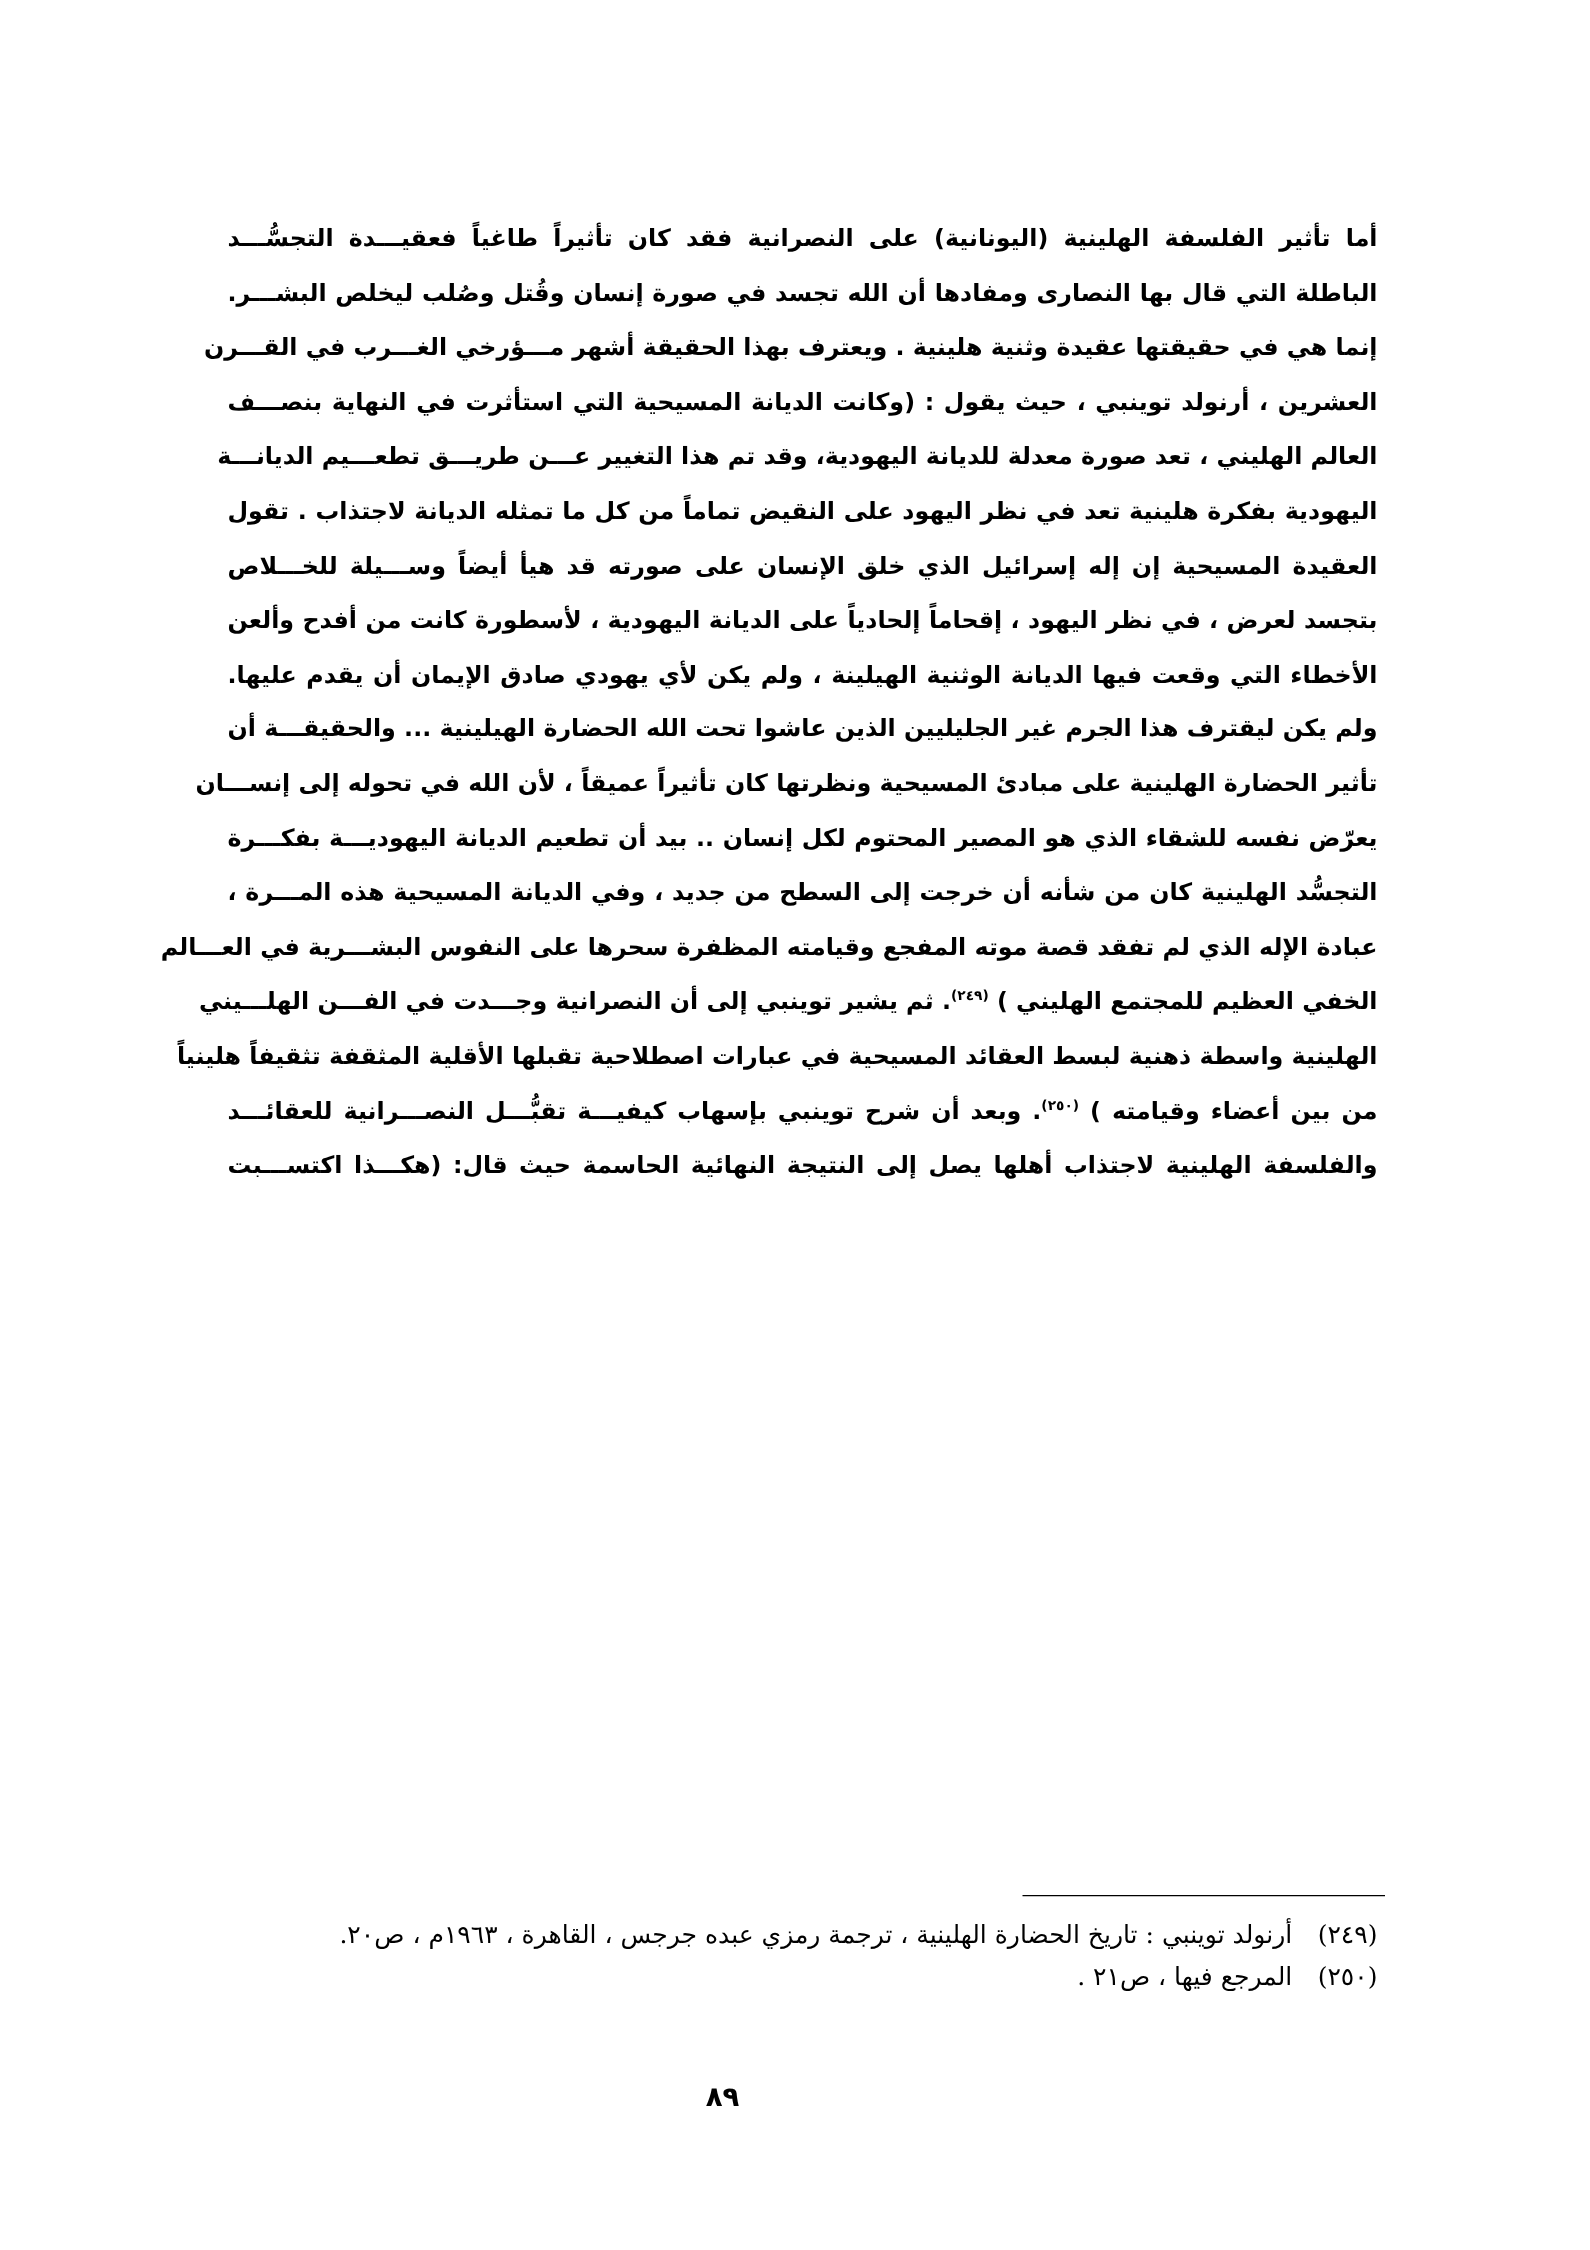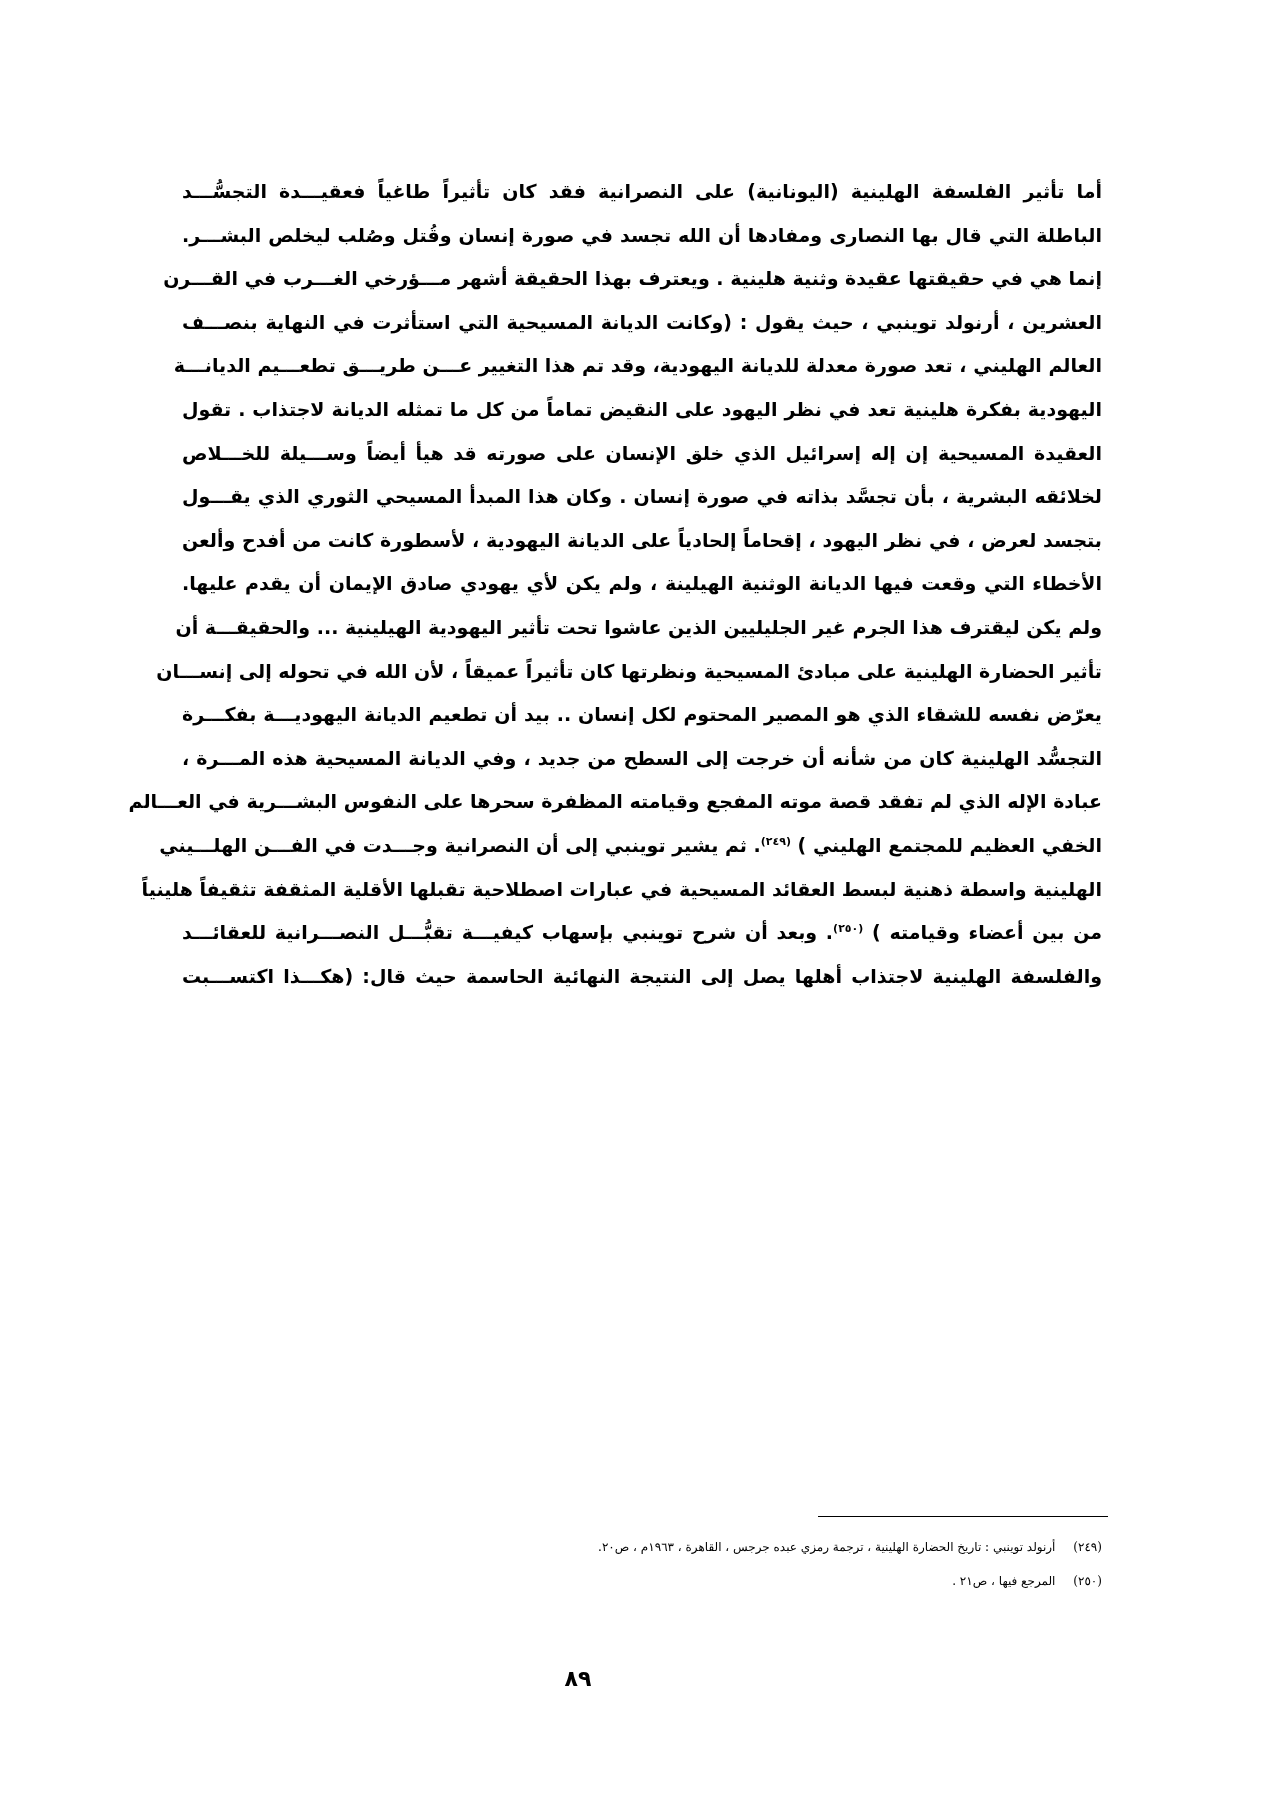--- a/index.html
+++ b/index.html
@@ -19,21 +19,21 @@
     display: block; text-align: justify; text-align-last: justify;
     overflow: visible;
   }
   sup.fn { font-size: 11px; vertical-align: super; line-height: 0; }
   .rule {
     position: absolute; left: 818px; width: 290px; top: 1516px;
     border-top: 1.5px solid #000;
   }
   .footnotes {
     position: absolute; left: 182px; width: 920px; top: 1530px;
-    direction: rtl; font-family: "DejaVu Serif", serif; font-size: 12px;
+    direction: rtl; font-family: "DejaVu Serif", serif; font-size: 20px;
   }
   .fn-line { height: 34px; line-height: 34px; white-space: nowrap; text-align: right; }
   .fn-num { display: inline-block; margin-left: 14px; }
   .page-number {
     position: absolute; left: 0; width: 1156px; top: 1666px; text-align: center;
     font-family: "DejaVu Sans", sans-serif; font-weight: bold; font-size: 22px;
     direction: rtl;
   }
 </style>
 </head>
@@ -41,24 +41,23 @@
 
 <div class="page">
   <div class="body-text" id="body-text">
       <div class="line"><span>أما تأثير الفلسفة الهلينية (اليونانية) على النصرانية فقد كان تأثيراً طاغياً فعقيـــدة التجسُّـــد</span></div>
       <div class="line"><span>الباطلة التي قال بها النصارى ومفادها أن الله تجسد في صورة إنسان وقُتل وصُلب ليخلص البشـــر.</span></div>
       <div class="line"><span>إنما هي في حقيقتها عقيدة وثنية هلينية . ويعترف بهذا الحقيقة أشهر مـــؤرخي الغـــرب في القـــرن</span></div>
       <div class="line"><span>العشرين ، أرنولد توينبي ، حيث يقول : (وكانت الديانة المسيحية التي استأثرت في النهاية بنصـــف</span></div>
       <div class="line"><span>العالم الهليني ، تعد صورة معدلة للديانة اليهودية، وقد تم هذا التغيير عـــن طريـــق تطعـــيم الديانـــة</span></div>
       <div class="line"><span>اليهودية بفكرة هلينية تعد في نظر اليهود على النقيض تماماً من كل ما تمثله الديانة لاجتذاب . تقول</span></div>
       <div class="line"><span>العقيدة المسيحية إن إله إسرائيل الذي خلق الإنسان على صورته قد هيأ أيضاً وســـيلة للخـــلاص</span></div>
-      <div class="line"><span>لخلائقه البشرية ، بأن تجسَّد بذاته في صورة إنسان . وكان هذا المبدأ المسيحي الثوري الذي يقـــول</span></div>
       <div class="line"><span>بتجسد لعرض ، في نظر اليهود ، إقحاماً إلحادياً على الديانة اليهودية ، لأسطورة كانت من أفدح وألعن</span></div>
       <div class="line"><span>الأخطاء التي وقعت فيها الديانة الوثنية الهيلينة ، ولم يكن لأي يهودي صادق الإيمان أن يقدم عليها.</span></div>
-      <div class="line"><span>ولم يكن ليقترف هذا الجرم غير الجليليين الذين عاشوا تحت تأثير اليهودية الهيلينية ... والحقيقـــة أن</span></div>
+      <div class="line"><span>ولم يكن ليقترف هذا الجرم غير الجليليين الذين عاشوا تحت الله الحضارة الهيلينية ... والحقيقـــة أن</span></div>
       <div class="line"><span>تأثير الحضارة الهلينية على مبادئ المسيحية ونظرتها كان تأثيراً عميقاً ، لأن الله في تحوله إلى إنســـان</span></div>
       <div class="line"><span>يعرّض نفسه للشقاء الذي هو المصير المحتوم لكل إنسان .. بيد أن تطعيم الديانة اليهوديـــة بفكـــرة</span></div>
       <div class="line"><span>التجسُّد الهلينية كان من شأنه أن خرجت إلى السطح من جديد ، وفي الديانة المسيحية هذه المـــرة ،</span></div>
       <div class="line"><span>عبادة الإله الذي لم تفقد قصة موته المفجع وقيامته المظفرة سحرها على النفوس البشـــرية في العـــالم</span></div>
       <div class="line"><span>الخفي العظيم للمجتمع الهليني ) </span><sup class="fn">(٢٤٩)</sup><span>. ثم يشير توينبي إلى أن النصرانية وجـــدت في الفـــن الهلـــيني</span></div>
       <div class="line"><span>الهلينية واسطة ذهنية لبسط العقائد المسيحية في عبارات اصطلاحية تقبلها الأقلية المثقفة تثقيفاً هلينياً</span></div>
       <div class="line"><span>من بين أعضاء وقيامته ) </span><sup class="fn">(٢٥٠)</sup><span>. وبعد أن شرح توينبي بإسهاب كيفيـــة تقبُّـــل النصـــرانية للعقائـــد</span></div>
       <div class="line"><span>والفلسفة الهلينية لاجتذاب أهلها يصل إلى النتيجة النهائية الحاسمة حيث قال: (هكـــذا اكتســـبت</span></div>
     </div>
 

